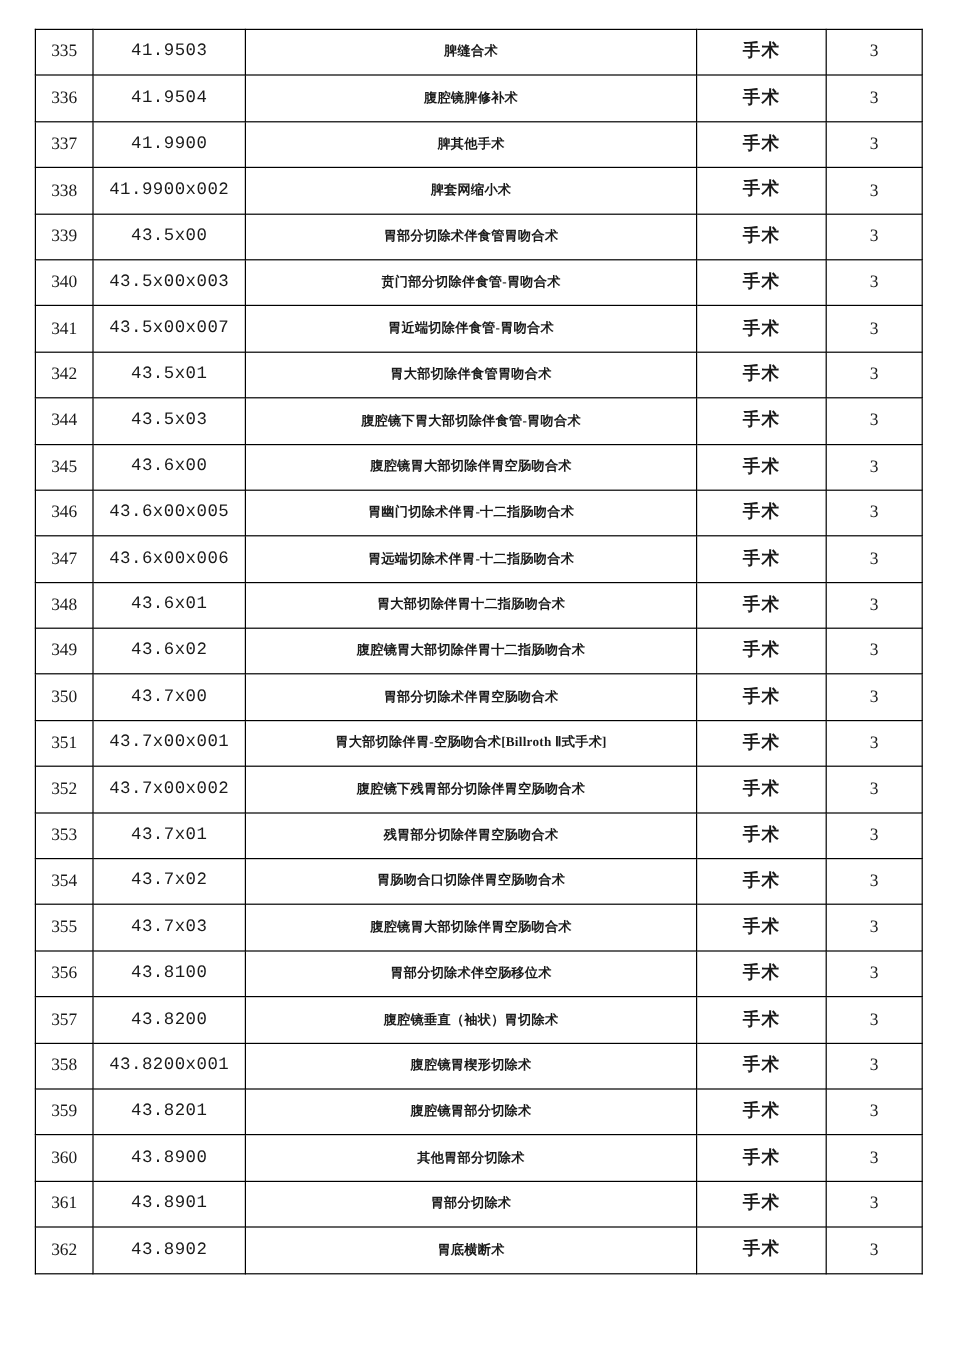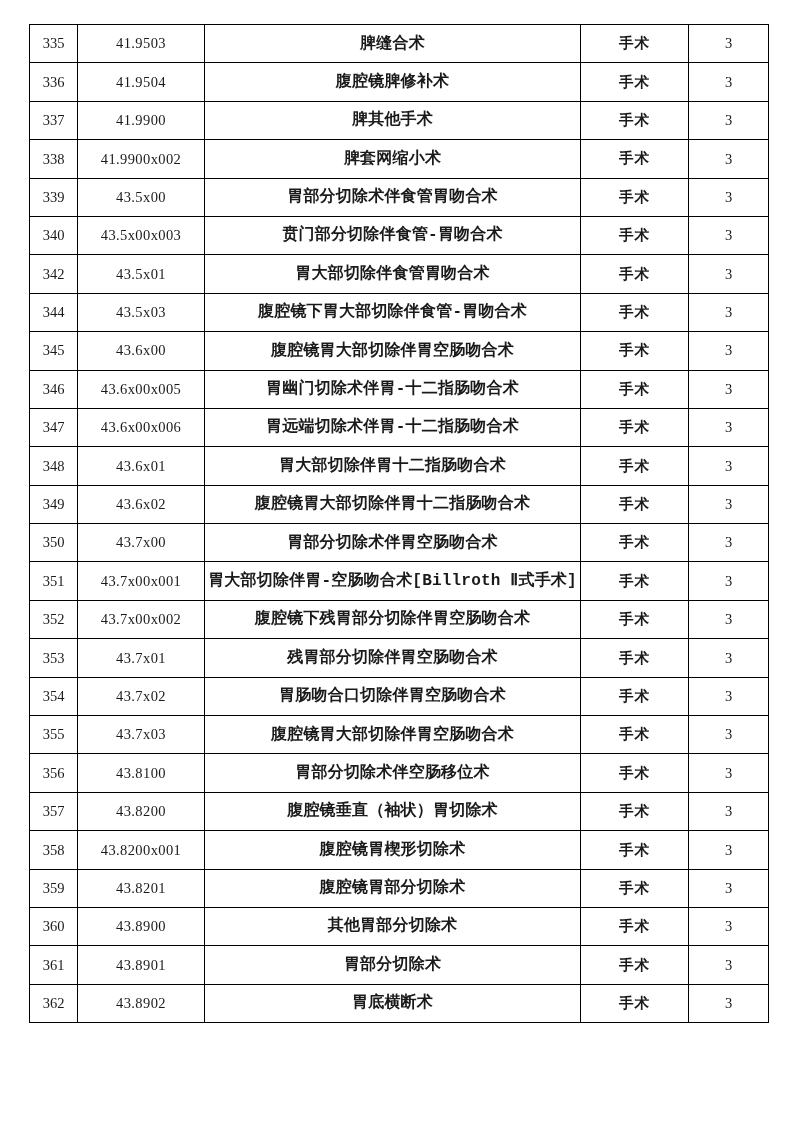--- a/index.html
+++ b/index.html
@@ -55,27 +55,27 @@
   col.c-code  { width: 127px; }
   col.c-name  { width: 376px; }
   col.c-type  { width: 108px; }
   col.c-level { width: 80px; }
 
   td.seq {
     font-family: "Liberation Serif", "DejaVu Serif", serif;
     font-size: 14.5px;
   }
   td.code {
-    font-family: Liberation Serif, serif;
+    font-family: Liberation Mono, monospace;
     font-size: 14.5px;
     letter-spacing: 0.4px;
   }
   td.name {
-    font-family: Liberation Mono, monospace;
-    font-size: 16px;
+    font-family: Liberation Serif, serif;
+    font-size: 11px;
     font-weight: 600;
     letter-spacing: 0.2px;
   }
   td.type {
     font-family: "DejaVu Sans", "Liberation Sans", sans-serif;
     font-size: 14.6px;
     font-weight: 700;
     letter-spacing: 1px;
   }
   td.level {
@@ -133,20 +133,27 @@
             <td class="level">3</td>
           </tr>
           <tr>
             <td class="seq">340</td>
             <td class="code">43.5x00x003</td>
             <td class="name">贲门部分切除伴食管-胃吻合术</td>
             <td class="type">手术</td>
             <td class="level">3</td>
           </tr>
           <tr>
+            <td class="seq">341</td>
+            <td class="code">43.5x00x007</td>
+            <td class="name">胃近端切除伴食管-胃吻合术</td>
+            <td class="type">手术</td>
+            <td class="level">3</td>
+          </tr>
+          <tr>
             <td class="seq">342</td>
             <td class="code">43.5x01</td>
             <td class="name">胃大部切除伴食管胃吻合术</td>
             <td class="type">手术</td>
             <td class="level">3</td>
           </tr>
           <tr>
             <td class="seq">344</td>
             <td class="code">43.5x03</td>
             <td class="name">腹腔镜下胃大部切除伴食管-胃吻合术</td>

